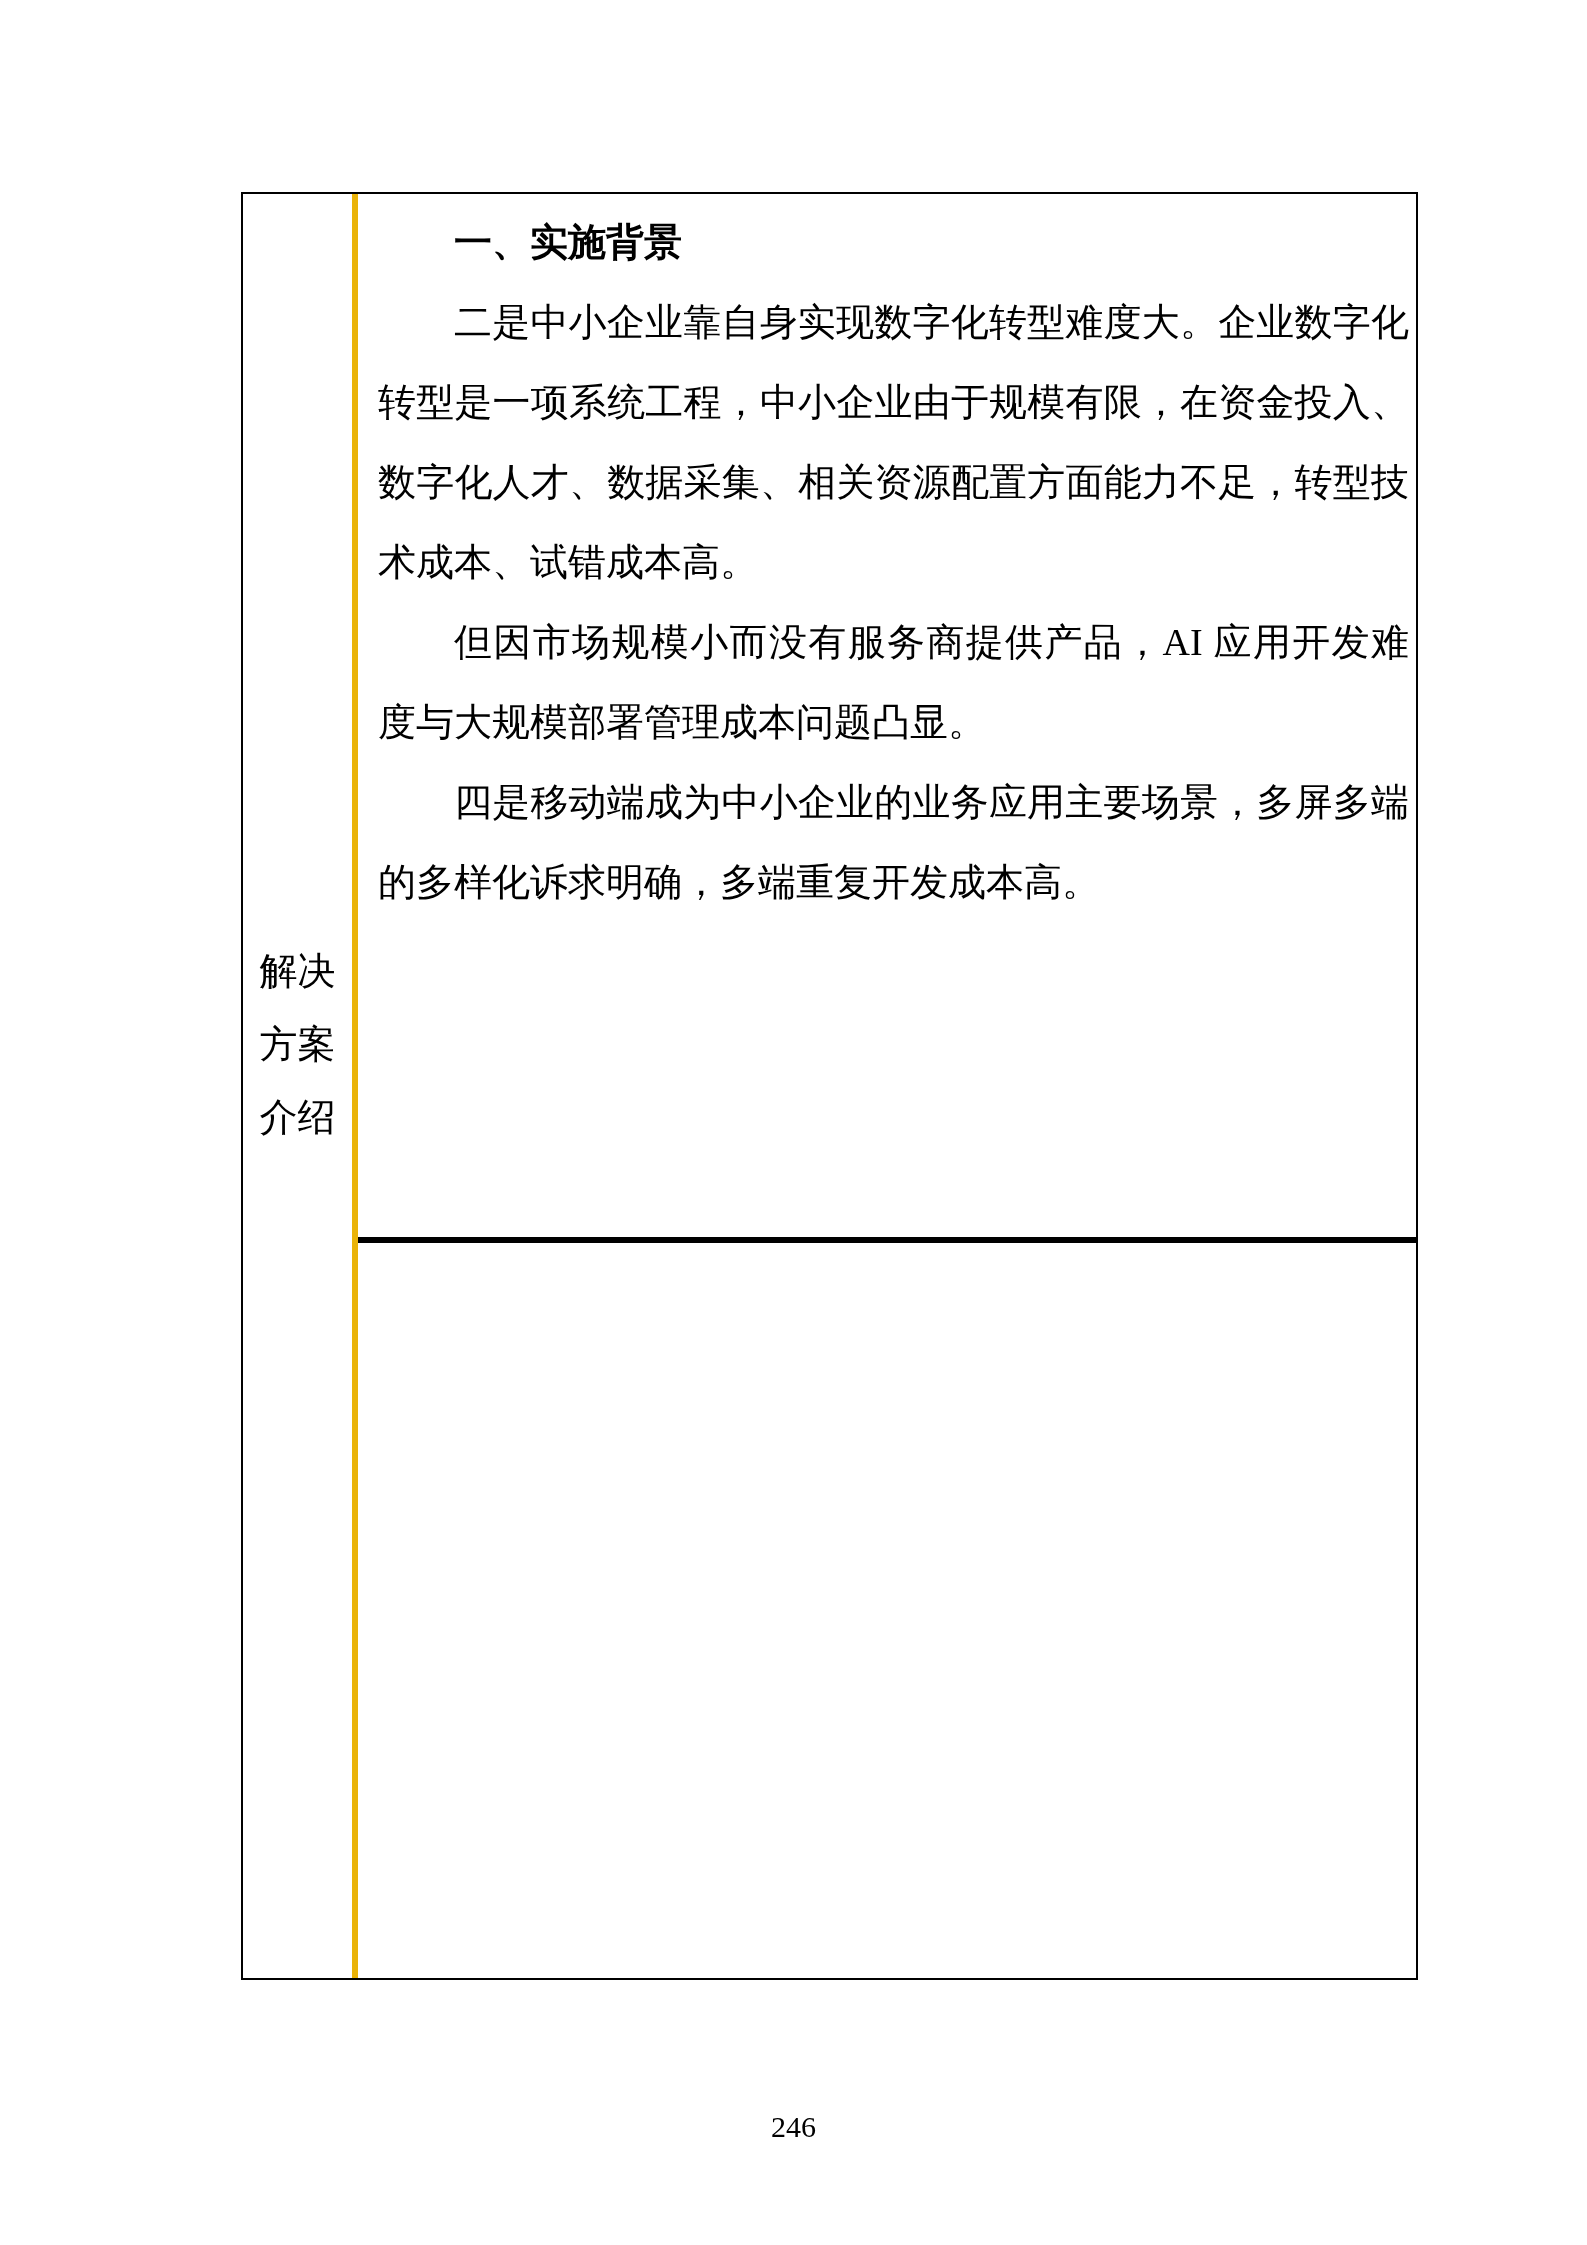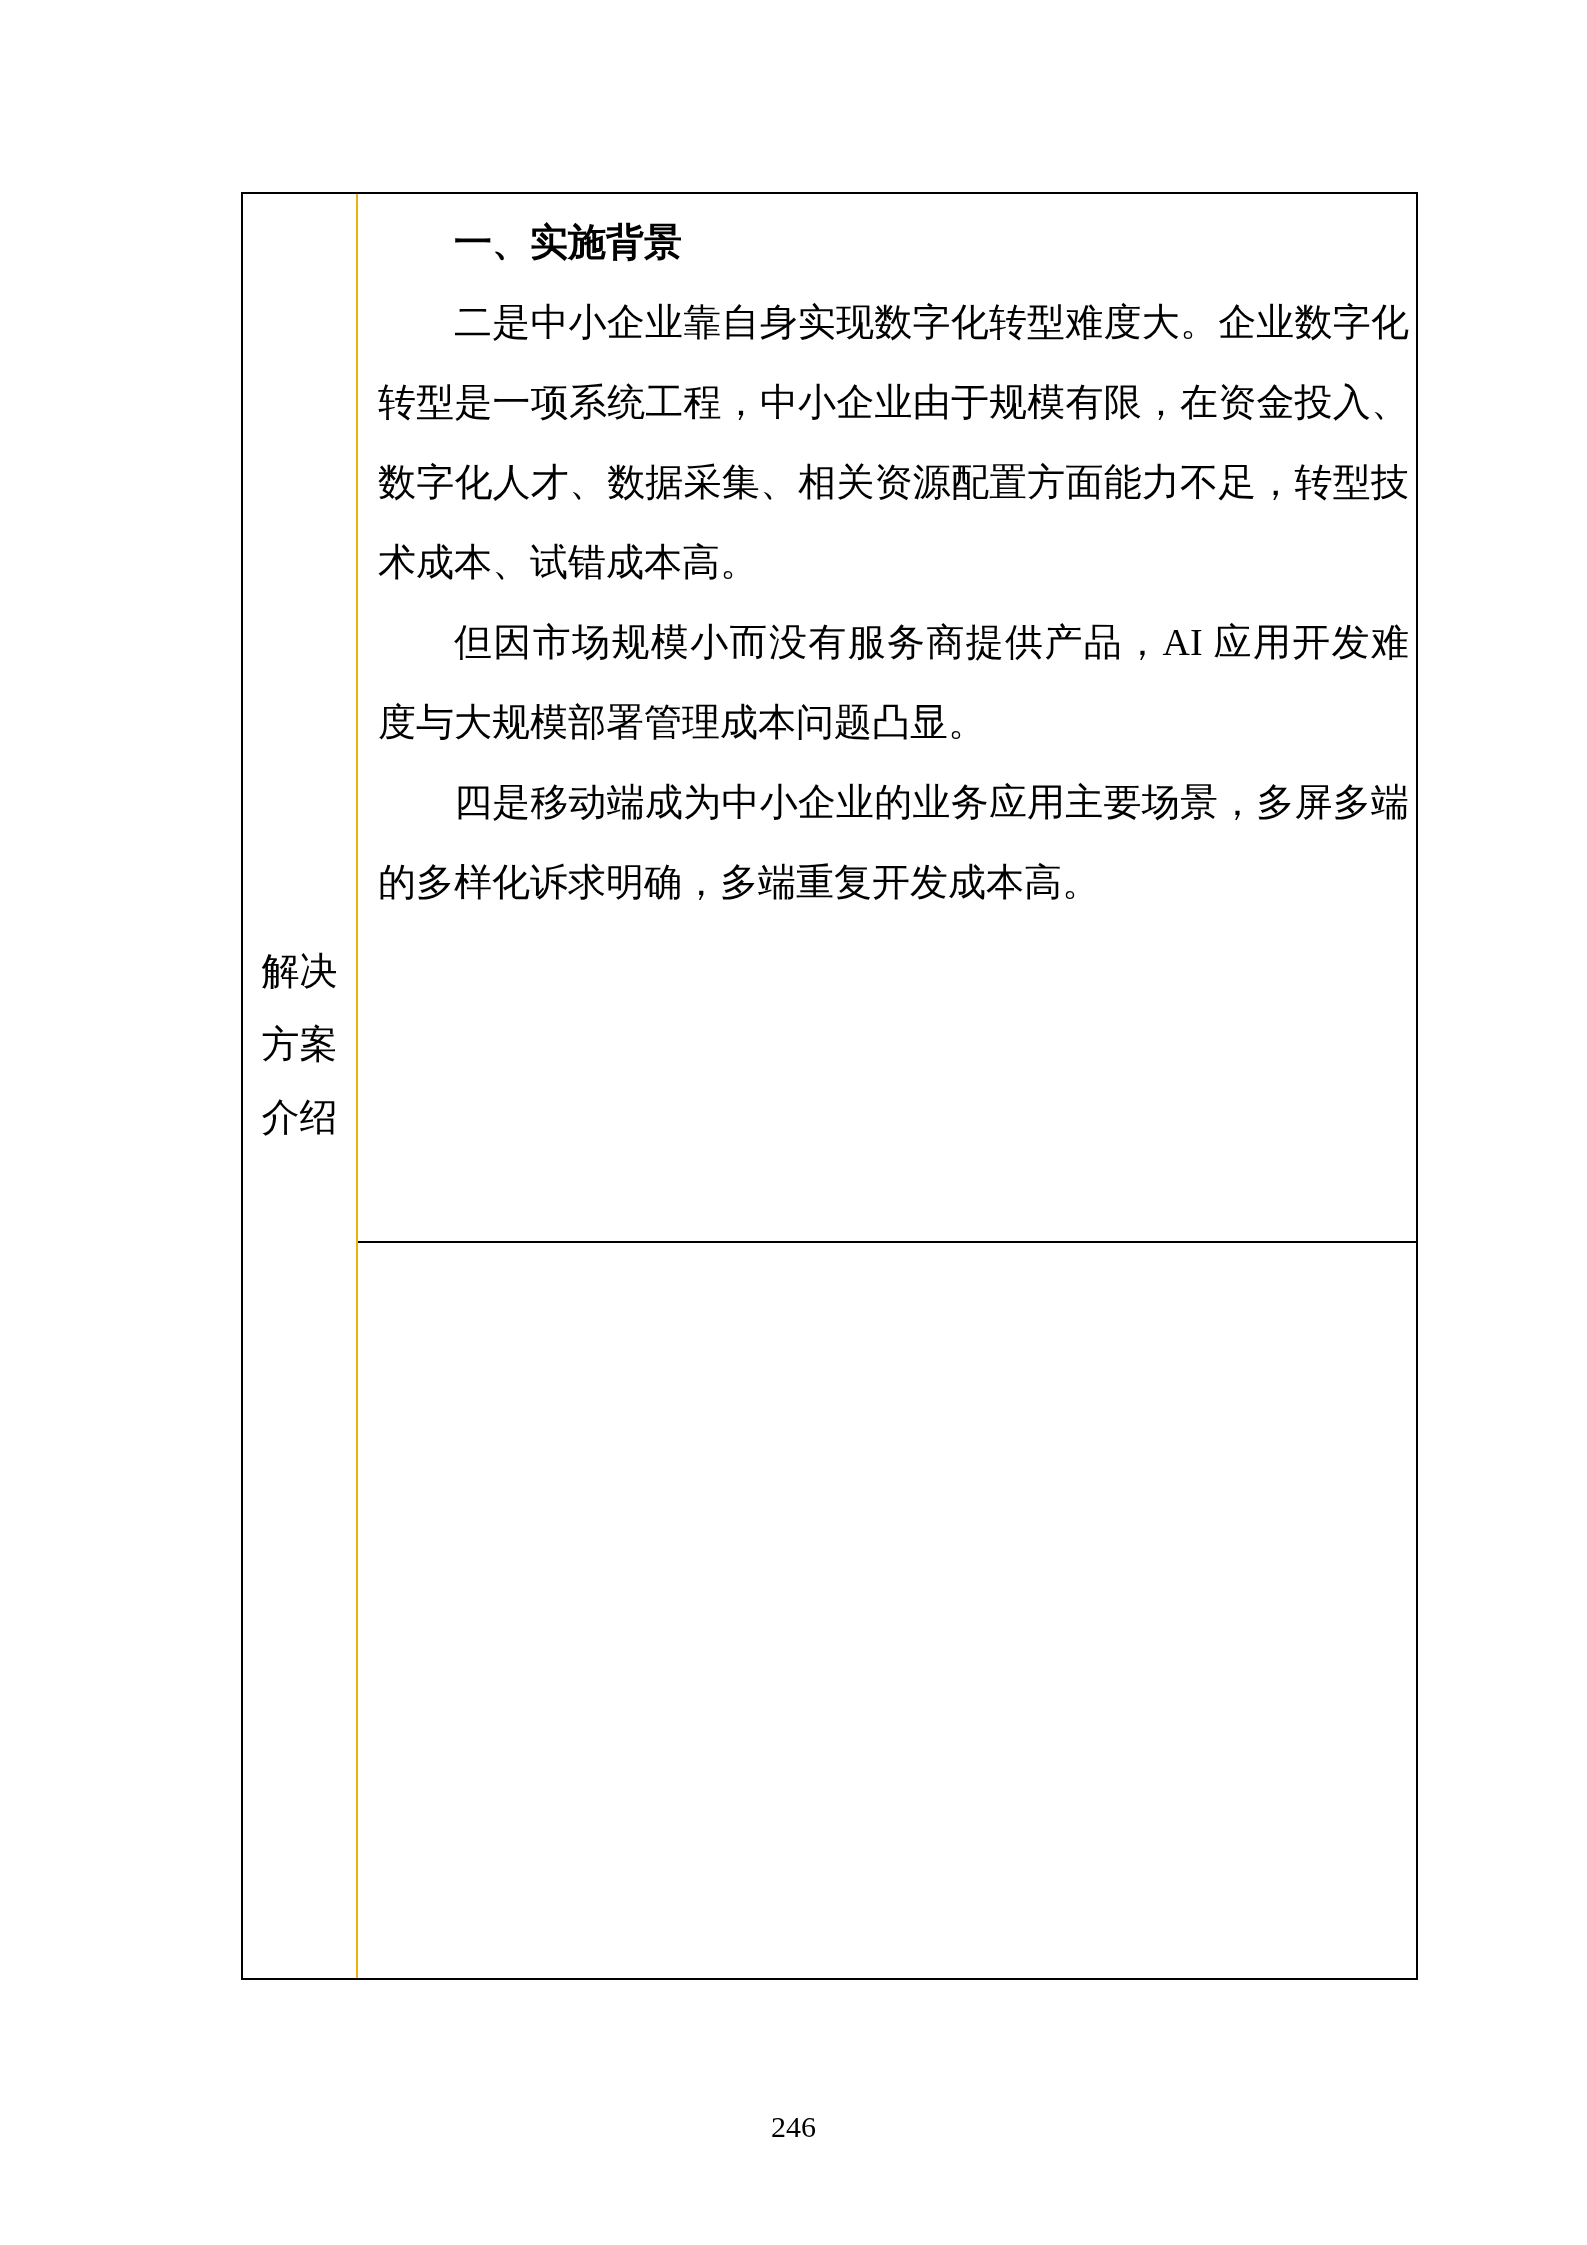--- a/index.html
+++ b/index.html
@@ -22,21 +22,21 @@
     height: 1788px;
     box-sizing: border-box;
     border: 2px solid #000000;
     display: flex;
     background: #ffffff;
   }
   .label-cell {
     flex: 0 0 115px;
     width: 115px;
     box-sizing: border-box;
-    border-right: 2px solid #eab308;
+    border-right: 6px solid #eab308;
     display: flex;
     align-items: center;
     justify-content: center;
   }
   .label-block {
     text-align: center;
     font-size: 38px;
     line-height: 73px;
     margin-bottom: 84px;
   }
@@ -49,21 +49,21 @@
   .cell {
     box-sizing: border-box;
     font-size: 38px;
     line-height: 80px;
     text-align: justify;
     overflow: hidden;
     padding: 8px 7px 0 7px;
   }
   .cell-background {
     height: 1049px;
-    border-bottom: 2px solid #000000;
+    border-bottom: 6px solid #000000;
     padding-left: 20px;
   }
   .cell-measures {
     flex: 1 1 auto;
     padding-top: 18px;
   }
   .cell p {
     margin: 0;
     text-indent: 76px;
   }

